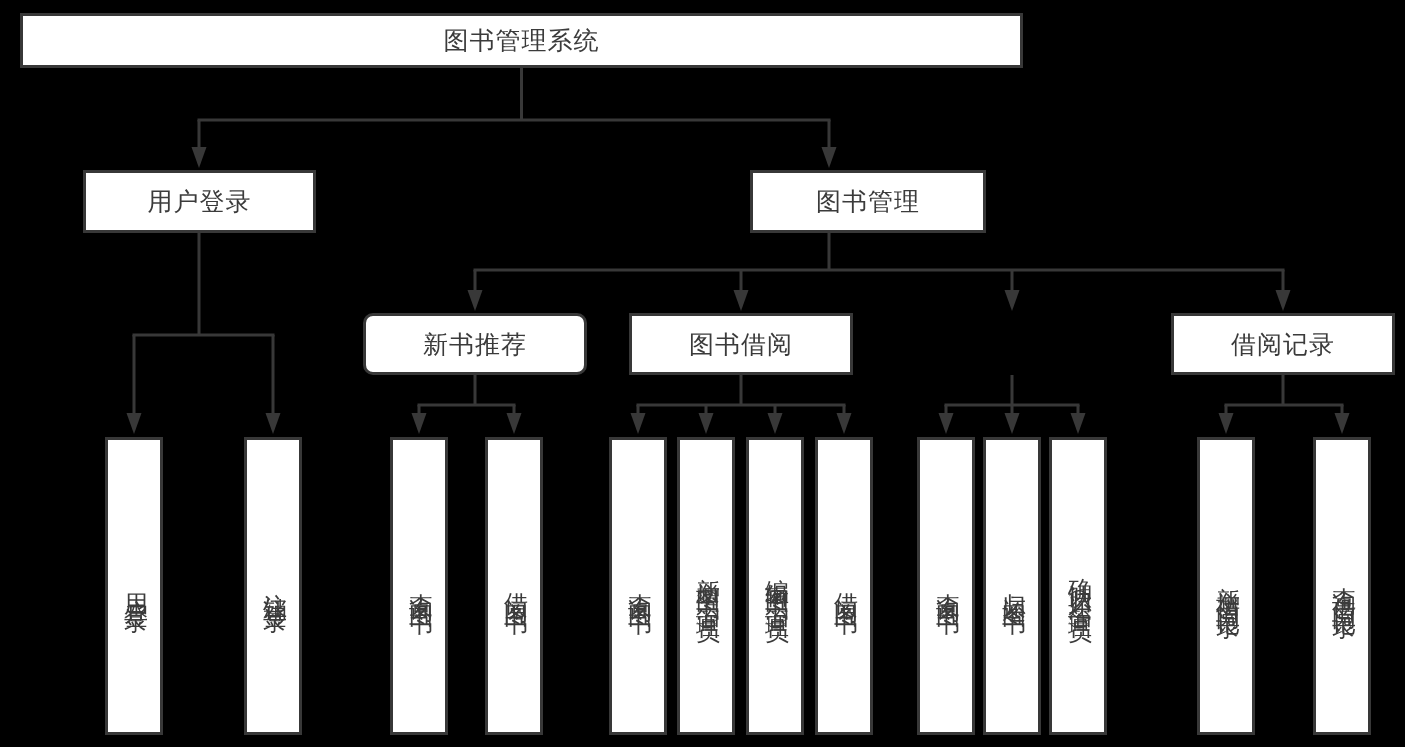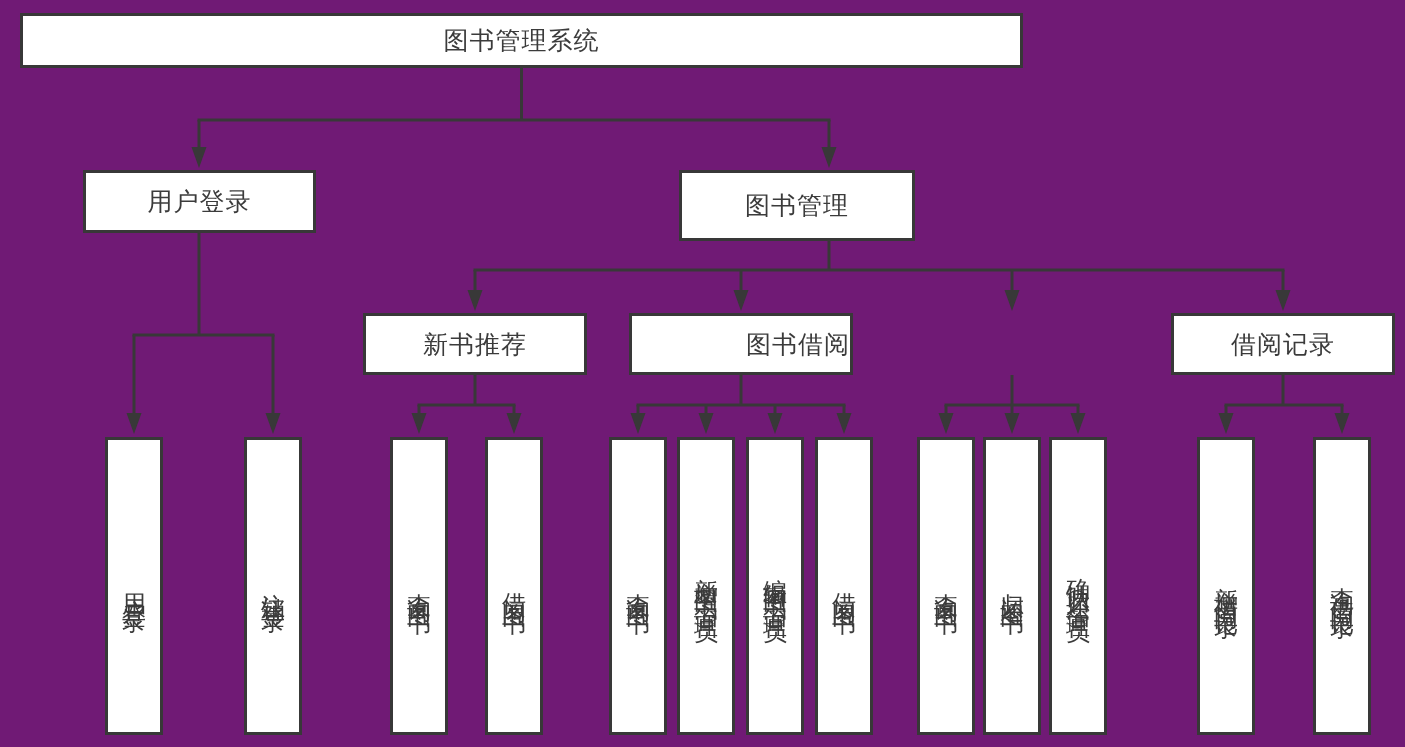--- a/index.html
+++ b/index.html
@@ -1,21 +1,21 @@
 <!DOCTYPE html>
 <html><head>
 <meta charset="utf-8">
 <style>
   html,body{margin:0;padding:0;background:#ffffff;}
   #canvas{
     position:relative;
     width:1405px;height:747px;
-    background:#701a75;
+    background:#000000;
     overflow:hidden;
-    font-family:Liberation Sans, sans-serif;
+    font-family:Liberation Mono, monospace;
   }
   #connector-svg{position:absolute;left:0;top:0;z-index:1;}
   .box{
     position:absolute;
     box-sizing:border-box;
     border:3px solid var(--line,#383838);
     background:#ffffff;
     color:var(--text,#3b3b3b);
     display:flex;align-items:center;justify-content:center;
     z-index:2;
@@ -23,25 +23,25 @@
   .h-box{font-size:25px;letter-spacing:1px;}
   .v-box{
     writing-mode:vertical-rl;
     font-size:24px;letter-spacing:6px;
     text-align:center;
   }
   
   .n-root{left:20px;top:13px;width:1003px;height:55px;}
   
   .n-user-login{left:83px;top:170px;width:233px;height:63px;}
-  .n-book-mgmt{left:679px;top:170px;width:236px;height:71px;justify-content:center;}
+  .n-book-mgmt{left:750px;top:170px;width:236px;height:63px;justify-content:center;}
   
   .n-l3{top:313px;width:224px;height:62px;}
-  .n-new-book{left:363px;}
-  .n-book-borrow{left:629px;justify-content:flex-end;}
+  .n-new-book{left:363px;border-radius:10px;}
+  .n-book-borrow{left:629px;}
   .n-current-borrow{left:900px;}
   .n-borrow-record{left:1171px;text-align:center;}
   
   .leaf{top:437px;width:58px;height:298px;}
   .lf-0{left:105px;}  .lf-1{left:244px;}
   .lf-2{left:390px;}  .lf-3{left:485px;}
   .lf-4{left:609px;}  .lf-5{left:677px;}
   .lf-6{left:746px;}  .lf-7{left:815px;}
   .lf-8{left:917px;}  .lf-9{left:983px;}
   .lf-10{left:1049px;}

